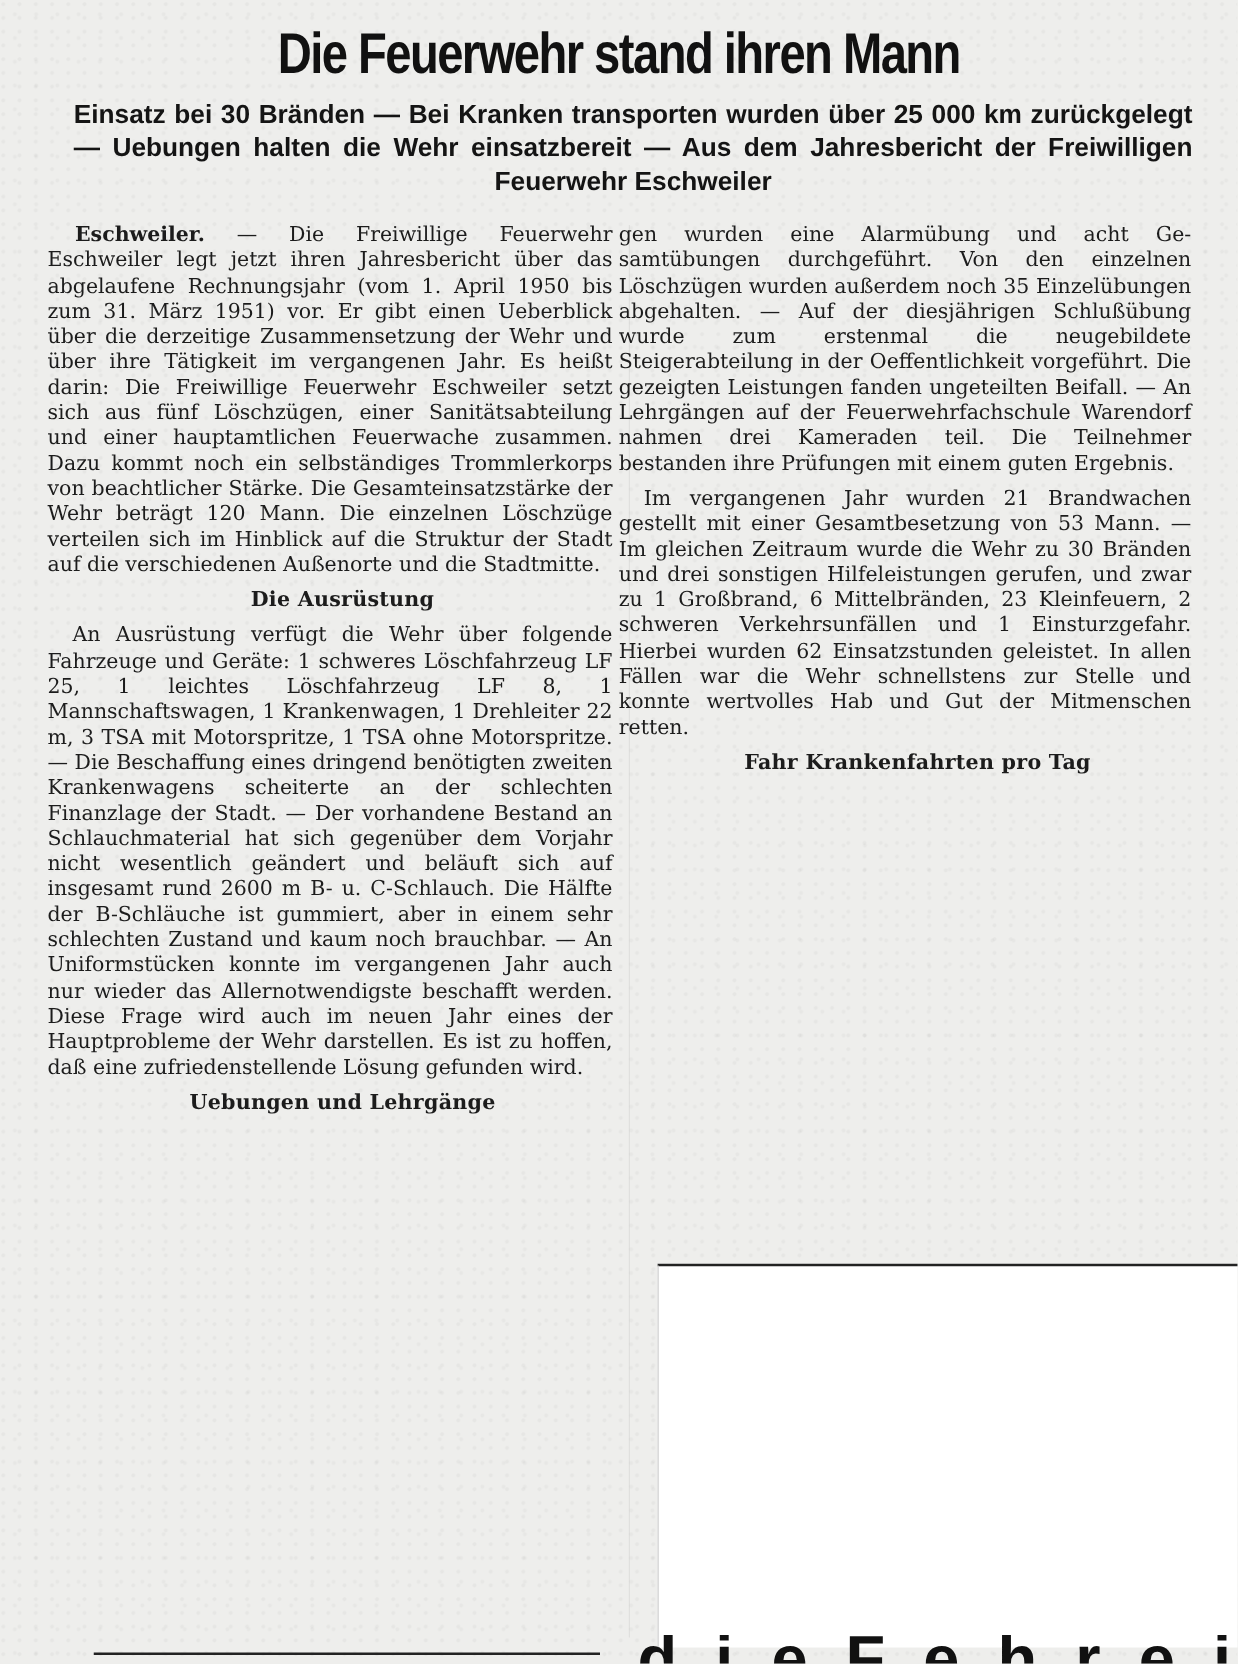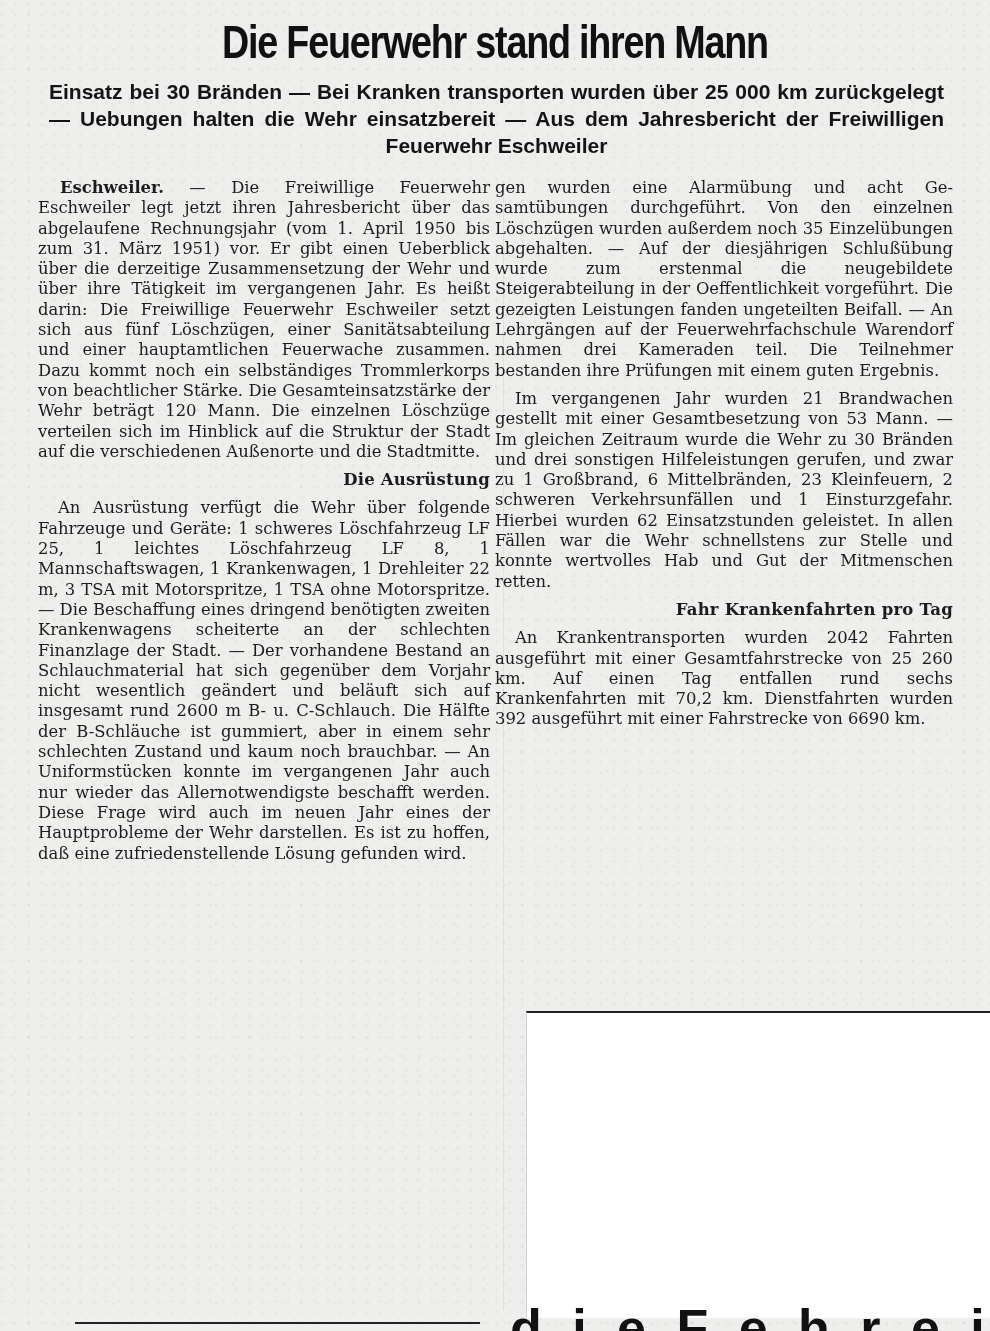--- a/index.html
+++ b/index.html
@@ -34,21 +34,21 @@
       font-size: 46px;
       letter-spacing: -1.5px;
       transform: scaleX(0.82);
       transform-origin: center;
       color: #111;
       margin: 0;
       line-height: 56px;
     }
     .subhead {
       position: absolute;
-      left: 49px;
+      left: 59px;
       width: 895px;
       top: 78px;
       font-family: "Liberation Sans", "DejaVu Sans", sans-serif;
       font-weight: bold;
       font-size: 21px;
       line-height: 27px;
       color: #141414;
       margin: 0;
       text-align: justify;
       text-align-last: center;
@@ -77,21 +77,21 @@
     .col p + p {
       margin-top: 8px;
     }
     .col p.first {
       text-indent: 22px;
     }
     .dateline {
       font-weight: bold;
     }
     .section-head {
-      text-align: right;
+      text-align: center;
       font-weight: bold;
       font-size: 16.5px;
       margin: 22px 0 6px 0;
       text-indent: 0;
       letter-spacing: 0.2px;
     }
     .rule-left {
       position: absolute;
       left: 75px;
       top: 1322px;
@@ -145,26 +145,26 @@
 <h1 class="headline">Die Feuerwehr stand ihren Mann</h1>
 
 <p class="subhead">Einsatz bei 30 Bränden — Bei Kranken transporten wurden über 25 000 km zurückgelegt — Uebungen halten die Wehr einsatzbereit — Aus dem Jahresbericht der Freiwilligen Feuerwehr Eschweiler</p>
 
 <div class="col-divider"></div>
 
 <div class="col col-left">
   <p class="first"><span class="dateline">Eschweiler.</span> <span>— Die Freiwillige Feuerwehr Eschweiler legt jetzt ihren Jahresbericht über das abgelaufene Rechnungsjahr (vom 1. April 1950 bis zum 31. März 1951) vor. Er gibt einen Ueberblick über die derzeitige Zusammensetzung der Wehr und über ihre Tätigkeit im vergangenen Jahr. Es heißt darin: Die Freiwillige Feuerwehr Eschweiler setzt sich aus fünf Löschzügen, einer Sani­tätsabteilung und einer hauptamtlichen Feuerwache zusammen. Dazu kommt noch ein selbständiges Trommlerkorps von beacht­licher Stärke. Die Gesamteinsatzstärke der Wehr beträgt 120 Mann. Die einzelnen Löschzüge verteilen sich im Hinblick auf die Struktur der Stadt auf die verschiedenen Außenorte und die Stadtmitte.</span></p>
   <p class="section-head">Die Ausrüstung</p>
   <p>An Ausrüstung verfügt die Wehr über fol­gende Fahrzeuge und Geräte: 1 schweres Löschfahrzeug LF 25, 1 leichtes Löschfahr­zeug LF 8, 1 Mannschaftswagen, 1 Kranken­wagen, 1 Drehleiter 22 m, 3 TSA mit Motor­spritze, 1 TSA ohne Motorspritze. — Die Beschaffung eines dringend benötigten zwei­ten Krankenwagens scheiterte an der schlech­ten Finanzlage der Stadt. — Der vorhandene Bestand an Schlauchmaterial hat sich gegen­über dem Vorjahr nicht wesentlich geändert und beläuft sich auf insgesamt rund 2600 m B- u. C-Schlauch. Die Hälfte der B-Schläuche ist gummiert, aber in einem sehr schlechten Zustand und kaum noch brauchbar. — An Uniformstücken konnte im vergangenen Jahr auch nur wieder das Allernotwendigste be­schafft werden. Diese Frage wird auch im neuen Jahr eines der Hauptprobleme der Wehr darstellen. Es ist zu hoffen, daß eine zufriedenstellende Lösung gefunden wird.</p>
+  <p class="section-head">Uebungen und Lehrgänge</p>
 </div>
 
 <div class="col col-right">
   <p style="text-indent:0">gen wurden eine Alarmübung und acht Ge­samtübungen durchgeführt. Von den einzel­nen Löschzügen wurden außerdem noch 35 Einzelübungen abgehalten. — Auf der dies­jährigen Schlußübung wurde zum erstenmal die neugebildete Steigerabteilung in der Oeffentlichkeit vorgeführt. Die gezeigten Leistungen fanden ungeteilten Beifall. — An Lehrgängen auf der Feuerwehrfachschule Warendorf nahmen drei Kameraden teil. Die Teilnehmer bestanden ihre Prüfungen mit einem guten Ergebnis.</p>
   <p>Im vergangenen Jahr wurden 21 Brand­wachen gestellt mit einer Gesamtbesetzung von 53 Mann. — Im gleichen Zeitraum wurde die Wehr zu 30 Bränden und drei sonstigen Hilfeleistungen gerufen, und zwar zu 1 Groß­brand, 6 Mittelbränden, 23 Kleinfeuern, 2 schweren Verkehrsunfällen und 1 Einsturz­gefahr. Hierbei wurden 62 Einsatzstunden geleistet. In allen Fällen war die Wehr schnellstens zur Stelle und konnte wertvol­les Hab und Gut der Mitmenschen retten.</p>
   <p class="section-head">Fahr Krankenfahrten pro Tag</p>
-  <p>An Krankentransporten wurden 2042 Fahr­ten ausgeführt mit einer Gesamtfahrstrecke von 25 260 km. Auf einen Tag entfallen rund sechs Krankenfahrten mit 70,2 km. Dienst­fahrten wurden 392 ausgeführt mit einer Fahrstrecke von 6690 km.</p>
 </div>
 
 <div class="blank-box"></div>
 
 <div class="rule-left"></div>
 
 <div class="partial-headline"><span>d  i  e   F  e  h  r   e  i  l</span></div>
 
 </body></html>

